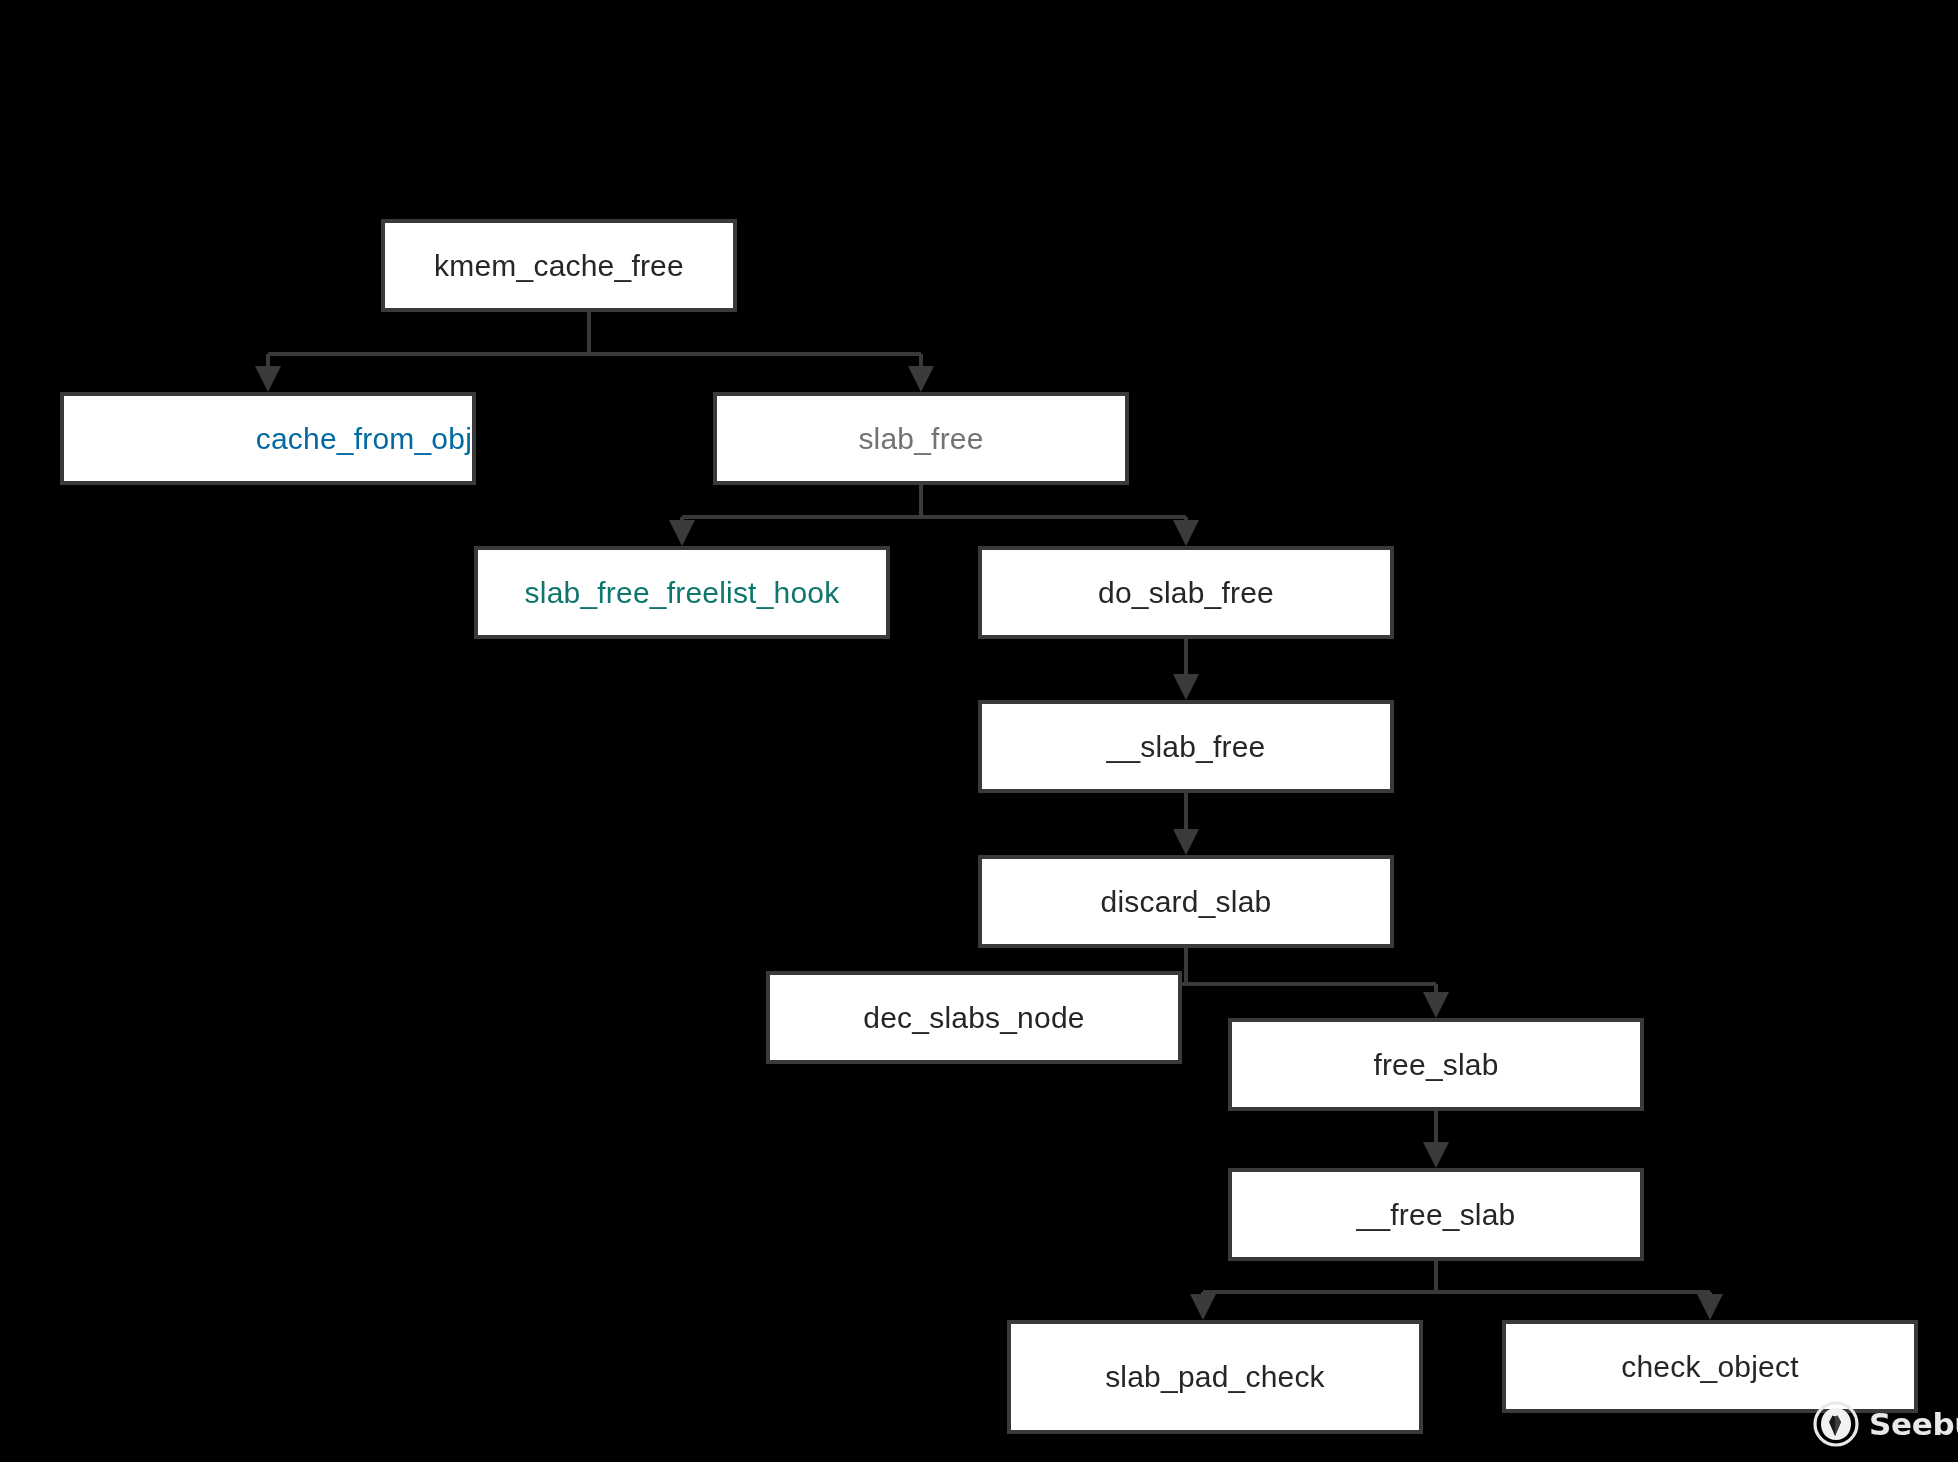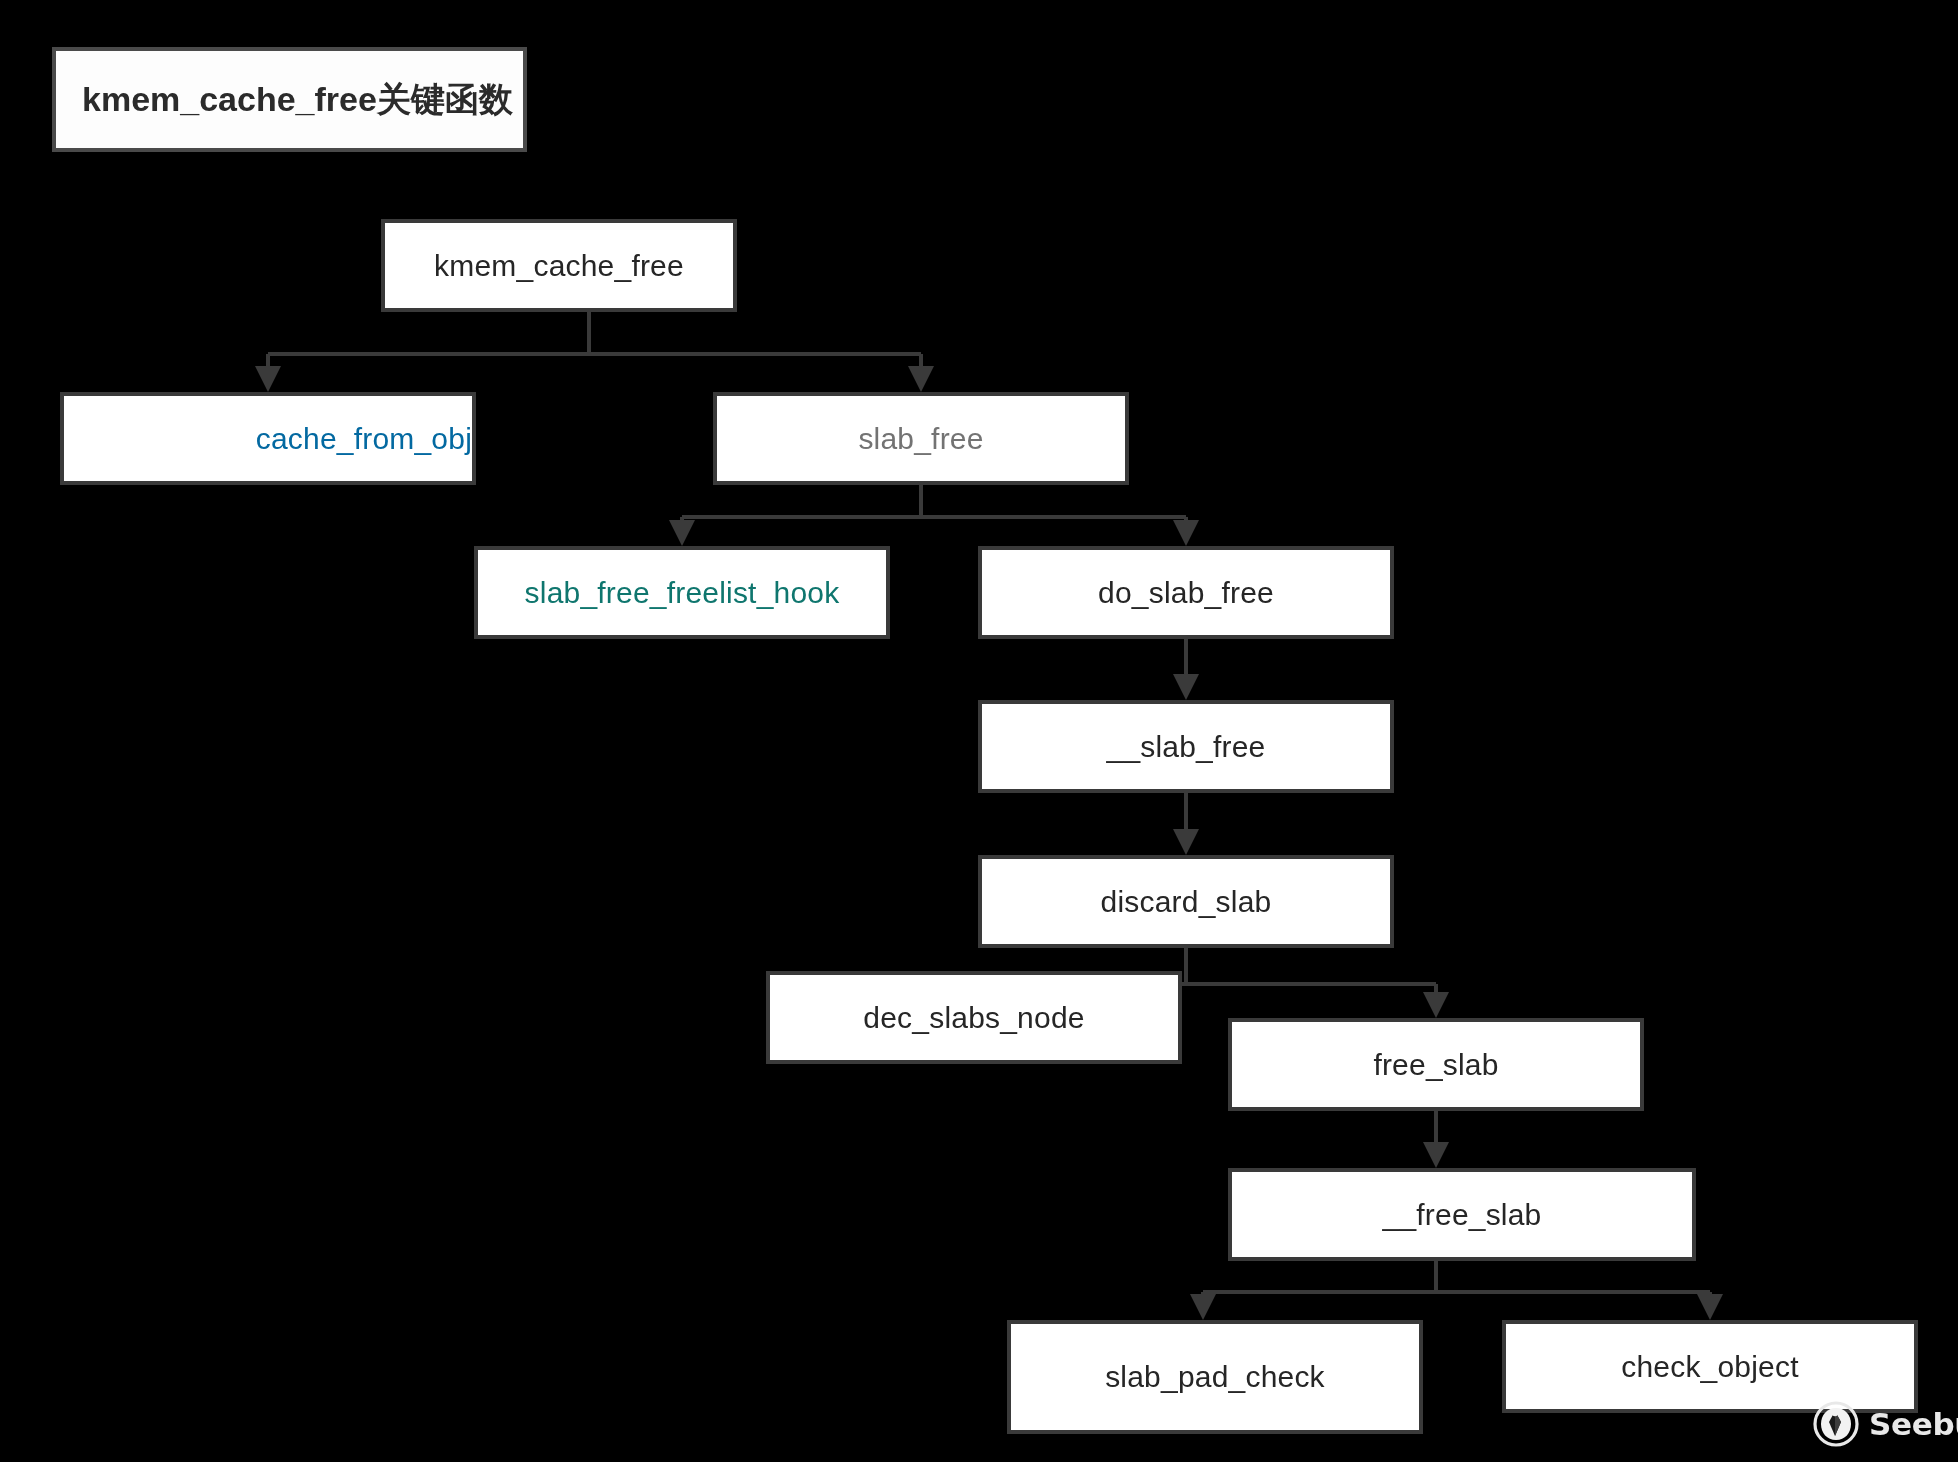--- a/index.html
+++ b/index.html
@@ -117,23 +117,20 @@
       <g>
         <line x1="1436" y1="1261" x2="1436" y2="1292" stroke="#3a3a3a" stroke-width="4"></line>
         <line x1="1203" y1="1292" x2="1710" y2="1292" stroke="#3a3a3a" stroke-width="4"></line>
         <line x1="1203" y1="1292" x2="1203" y2="1298" stroke="#3a3a3a" stroke-width="4"></line>
         <polygon points="1190,1294 1216,1294 1203,1320" fill="#3a3a3a"></polygon>
         <line x1="1710" y1="1292" x2="1710" y2="1298" stroke="#3a3a3a" stroke-width="4"></line>
         <polygon points="1697,1294 1723,1294 1710,1320" fill="#3a3a3a"></polygon>
       </g>
     </svg>
 
-  <div class="title-box" id="title-box" style="left: 52px; top: 47px; width: 475px; height: 105px;">
-    <span>kmem_cache_free关键函数</span>
-  </div>
 
   <div id="nodes-layer">
       <div class="node" style="left: 381px; top: 219px; width: 356px; height: 93px; background: rgb(255, 255, 255); border-color: rgb(58, 58, 58); color: rgb(38, 38, 38);">
         <span>kmem_cache_free</span>
       </div>
       <div class="node" style="left: 60px; top: 392px; width: 416px; height: 93px; background: rgb(255, 255, 255); border-color: rgb(58, 58, 58); color: #0369a1; justify-content: flex-end;">
         <span>cache_from_obj</span>
       </div>
       <div class="node" style="left: 713px; top: 392px; width: 416px; height: 93px; background: rgb(255, 255, 255); border-color: rgb(58, 58, 58); color: #737373;">
         <span>slab_free</span>
@@ -149,21 +146,21 @@
       </div>
       <div class="node" style="left: 978px; top: 855px; width: 416px; height: 93px; background: rgb(255, 255, 255); border-color: rgb(58, 58, 58); color: rgb(38, 38, 38);">
         <span>discard_slab</span>
       </div>
       <div class="node" style="left: 766px; top: 971px; width: 416px; height: 93px; background: rgb(255, 255, 255); border-color: rgb(58, 58, 58); color: rgb(38, 38, 38);">
         <span>dec_slabs_node</span>
       </div>
       <div class="node" style="left: 1228px; top: 1018px; width: 416px; height: 93px; background: rgb(255, 255, 255); border-color: rgb(58, 58, 58); color: rgb(38, 38, 38);">
         <span>free_slab</span>
       </div>
-      <div class="node" style="left: 1228px; top: 1168px; width: 468px; height: 93px; background: rgb(255, 255, 255); border-color: rgb(58, 58, 58); color: rgb(38, 38, 38);">
+      <div class="node" style="left: 1228px; top: 1168px; width: 416px; height: 93px; background: rgb(255, 255, 255); border-color: rgb(58, 58, 58); color: rgb(38, 38, 38);">
         <span>__free_slab</span>
       </div>
       <div class="node" style="left: 995px; top: 1320px; width: 416px; height: 114px; background: rgb(255, 255, 255); border-color: rgb(58, 58, 58); color: rgb(38, 38, 38); margin-left: 12px;">
         <span>slab_pad_check</span>
       </div>
       <div class="node" style="left: 1502px; top: 1320px; width: 416px; height: 93px; background: rgb(255, 255, 255); border-color: rgb(58, 58, 58); color: rgb(38, 38, 38);">
         <span>check_object</span>
       </div>
     </div>
 

